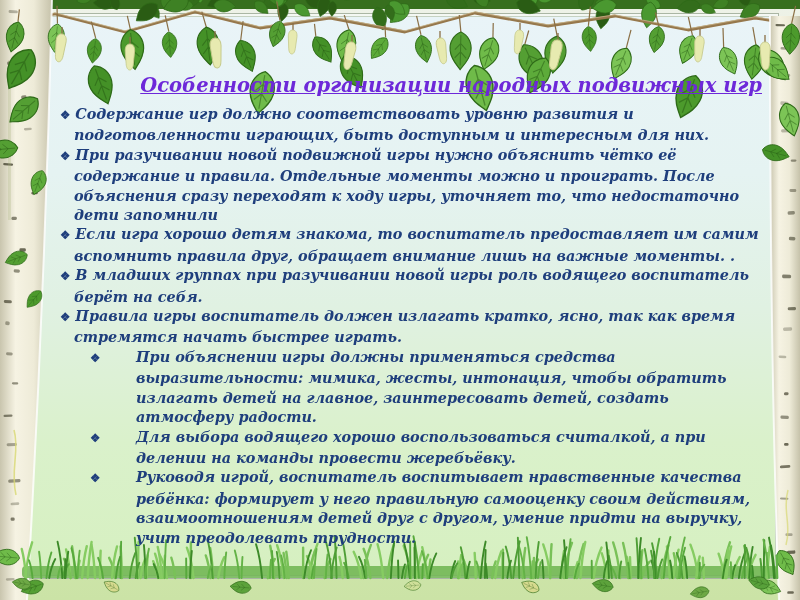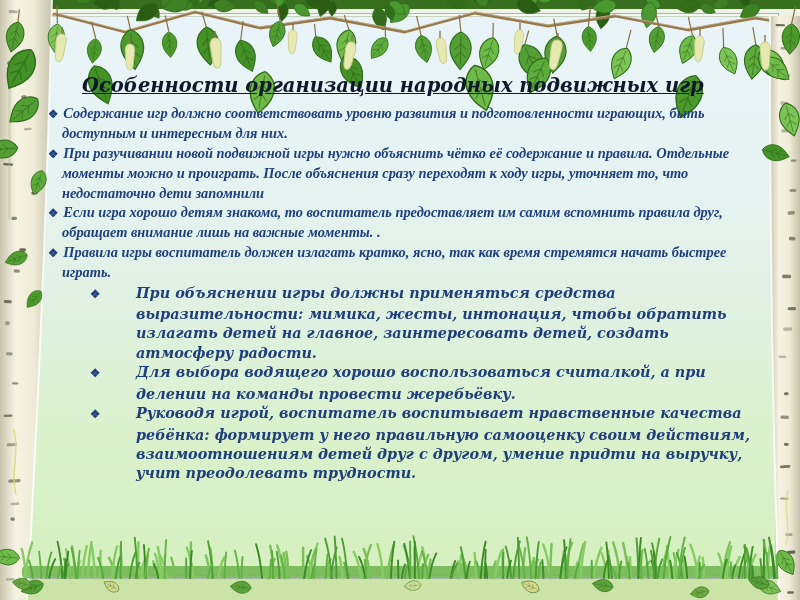--- a/index.html
+++ b/index.html
@@ -13,26 +13,26 @@
     border:2px solid #f4f8f3;
     box-shadow:0 0 0 1px #aab6a4, inset 0 0 0 1px #c6d2c2;
     background:linear-gradient(180deg,#e9f4f8 0%,#e5f3f2 28%,#e0f1e2 52%,#daf1cb 76%,#d6f0c0 100%);
   }
   #decor{position:absolute;left:0;top:0;z-index:2;pointer-events:none;}
   .textblock{
     position:absolute;left:48px;top:74px;width:714px;z-index:3;
     font-style:italic;font-weight:bold;color:#1e3e7c;
   }
   .slide-title{
-    margin:0 0 7px 34px;text-align:left;
-    font-size:19.5px;color:#0f172a;text-decoration:underline;
+    margin:0 0 7px 34px;text-align:right;
+    font-size:19.5px;color:#6d28d9;text-decoration:underline;
     white-space:nowrap;
   }
   ul{list-style:none;margin:0;padding:0;font-size:14.4px;line-height:19.4px;}
-  .lvl1 li{padding-left:14px;text-indent:-14px;font-family:Liberation Serif, serif;}
+  .lvl1 li{padding-left:26px;text-indent:-14px;}
   .lvl2 li{padding-left:88px;text-indent:-46px;}
   .g{font-style:normal;font-size:11.5px;letter-spacing:0;}
   .lvl1 .g{padding-right:5px;}
   .lvl2 .g{display:inline-block;width:46px;text-indent:0;}
 </style>
 </head>
 <body>
 
 <div class="panel"></div>
 
@@ -528,20 +528,21 @@
       <path d="M0,1 L0,30 M0,9 L5.5,15 M0,9 L-5.5,15 M0,17 L5.5,23 M0,17 L-5.5,23" transform="translate(768,585) rotate(105) scale(0.588)" fill="none" stroke="#245812" stroke-width="1" opacity="0.5"></path>
     </g>
 </svg>
 
 <div class="textblock">
   <h1 class="slide-title">Особенности организации народных подвижных игр</h1>
   <ul class="lvl1">
     <li><span class="g">❖</span><span>Содержание игр должно соответствовать уровню развития и подготовленности играющих, быть доступным и интересным для них.</span></li>
     <li><span class="g">❖</span><span>При разучивании новой подвижной игры нужно объяснить чётко её содержание и правила. Отдельные моменты можно и проиграть. После объяснения сразу переходят к ходу игры, уточняет то, что недостаточно дети запомнили</span></li>
     <li><span class="g">❖</span><span>Если игра хорошо детям знакома, то воспитатель предоставляет им самим вспомнить правила друг, обращает внимание лишь на важные моменты. .</span></li>
+    <li><span class="g">❖</span><span>В младших группах при разучивании новой игры роль водящего воспитатель берёт на себя.</span></li>
     <li><span class="g">❖</span><span>Правила игры воспитатель должен излагать кратко, ясно, так как время стремятся начать быстрее играть.</span></li>
   </ul>
   <ul class="lvl2">
     <li><span class="g">❖</span><span>При объяснении игры должны применяться средства выразительности: мимика, жесты, интонация, чтобы обратить излагать детей на главное, заинтересовать детей, создать атмосферу радости.</span></li>
     <li><span class="g">❖</span><span>Для выбора водящего хорошо воспользоваться считалкой, а при делении на команды провести жеребьёвку.</span></li>
     <li><span class="g">❖</span><span>Руководя игрой, воспитатель воспитывает нравственные качества ребёнка: формирует у него правильную самооценку своим действиям, взаимоотношениям детей друг с другом, умение придти на выручку, учит преодолевать трудности.</span></li>
 
   </ul>
 </div>
 

